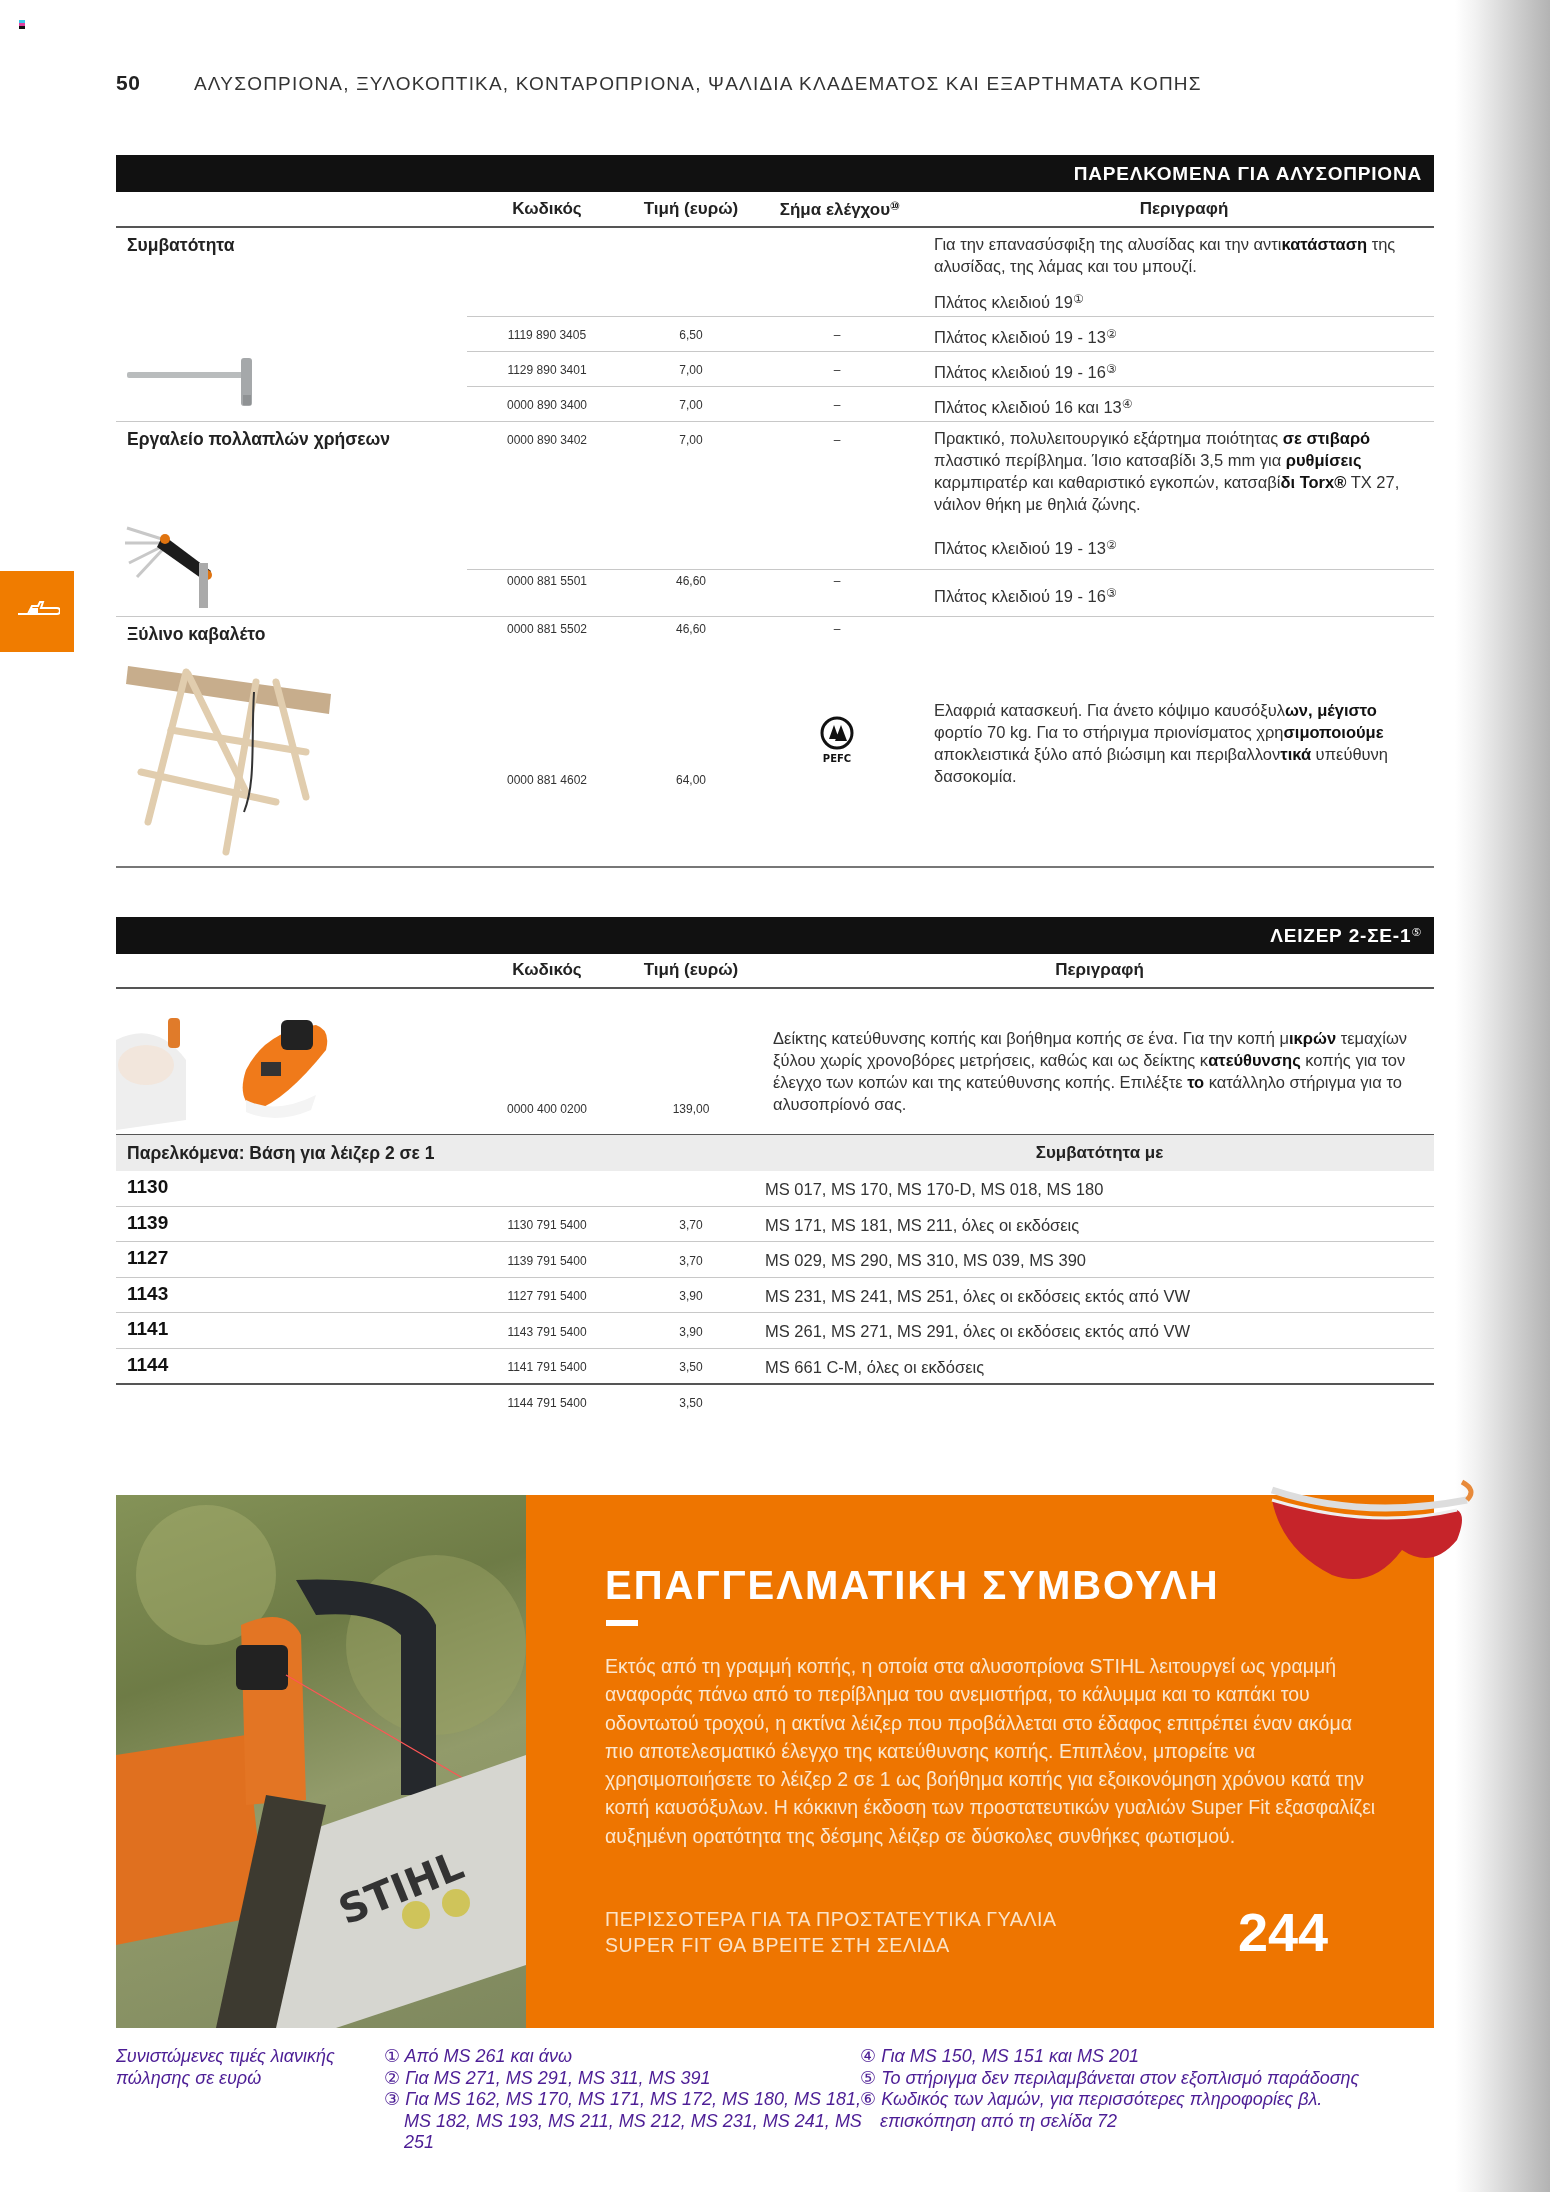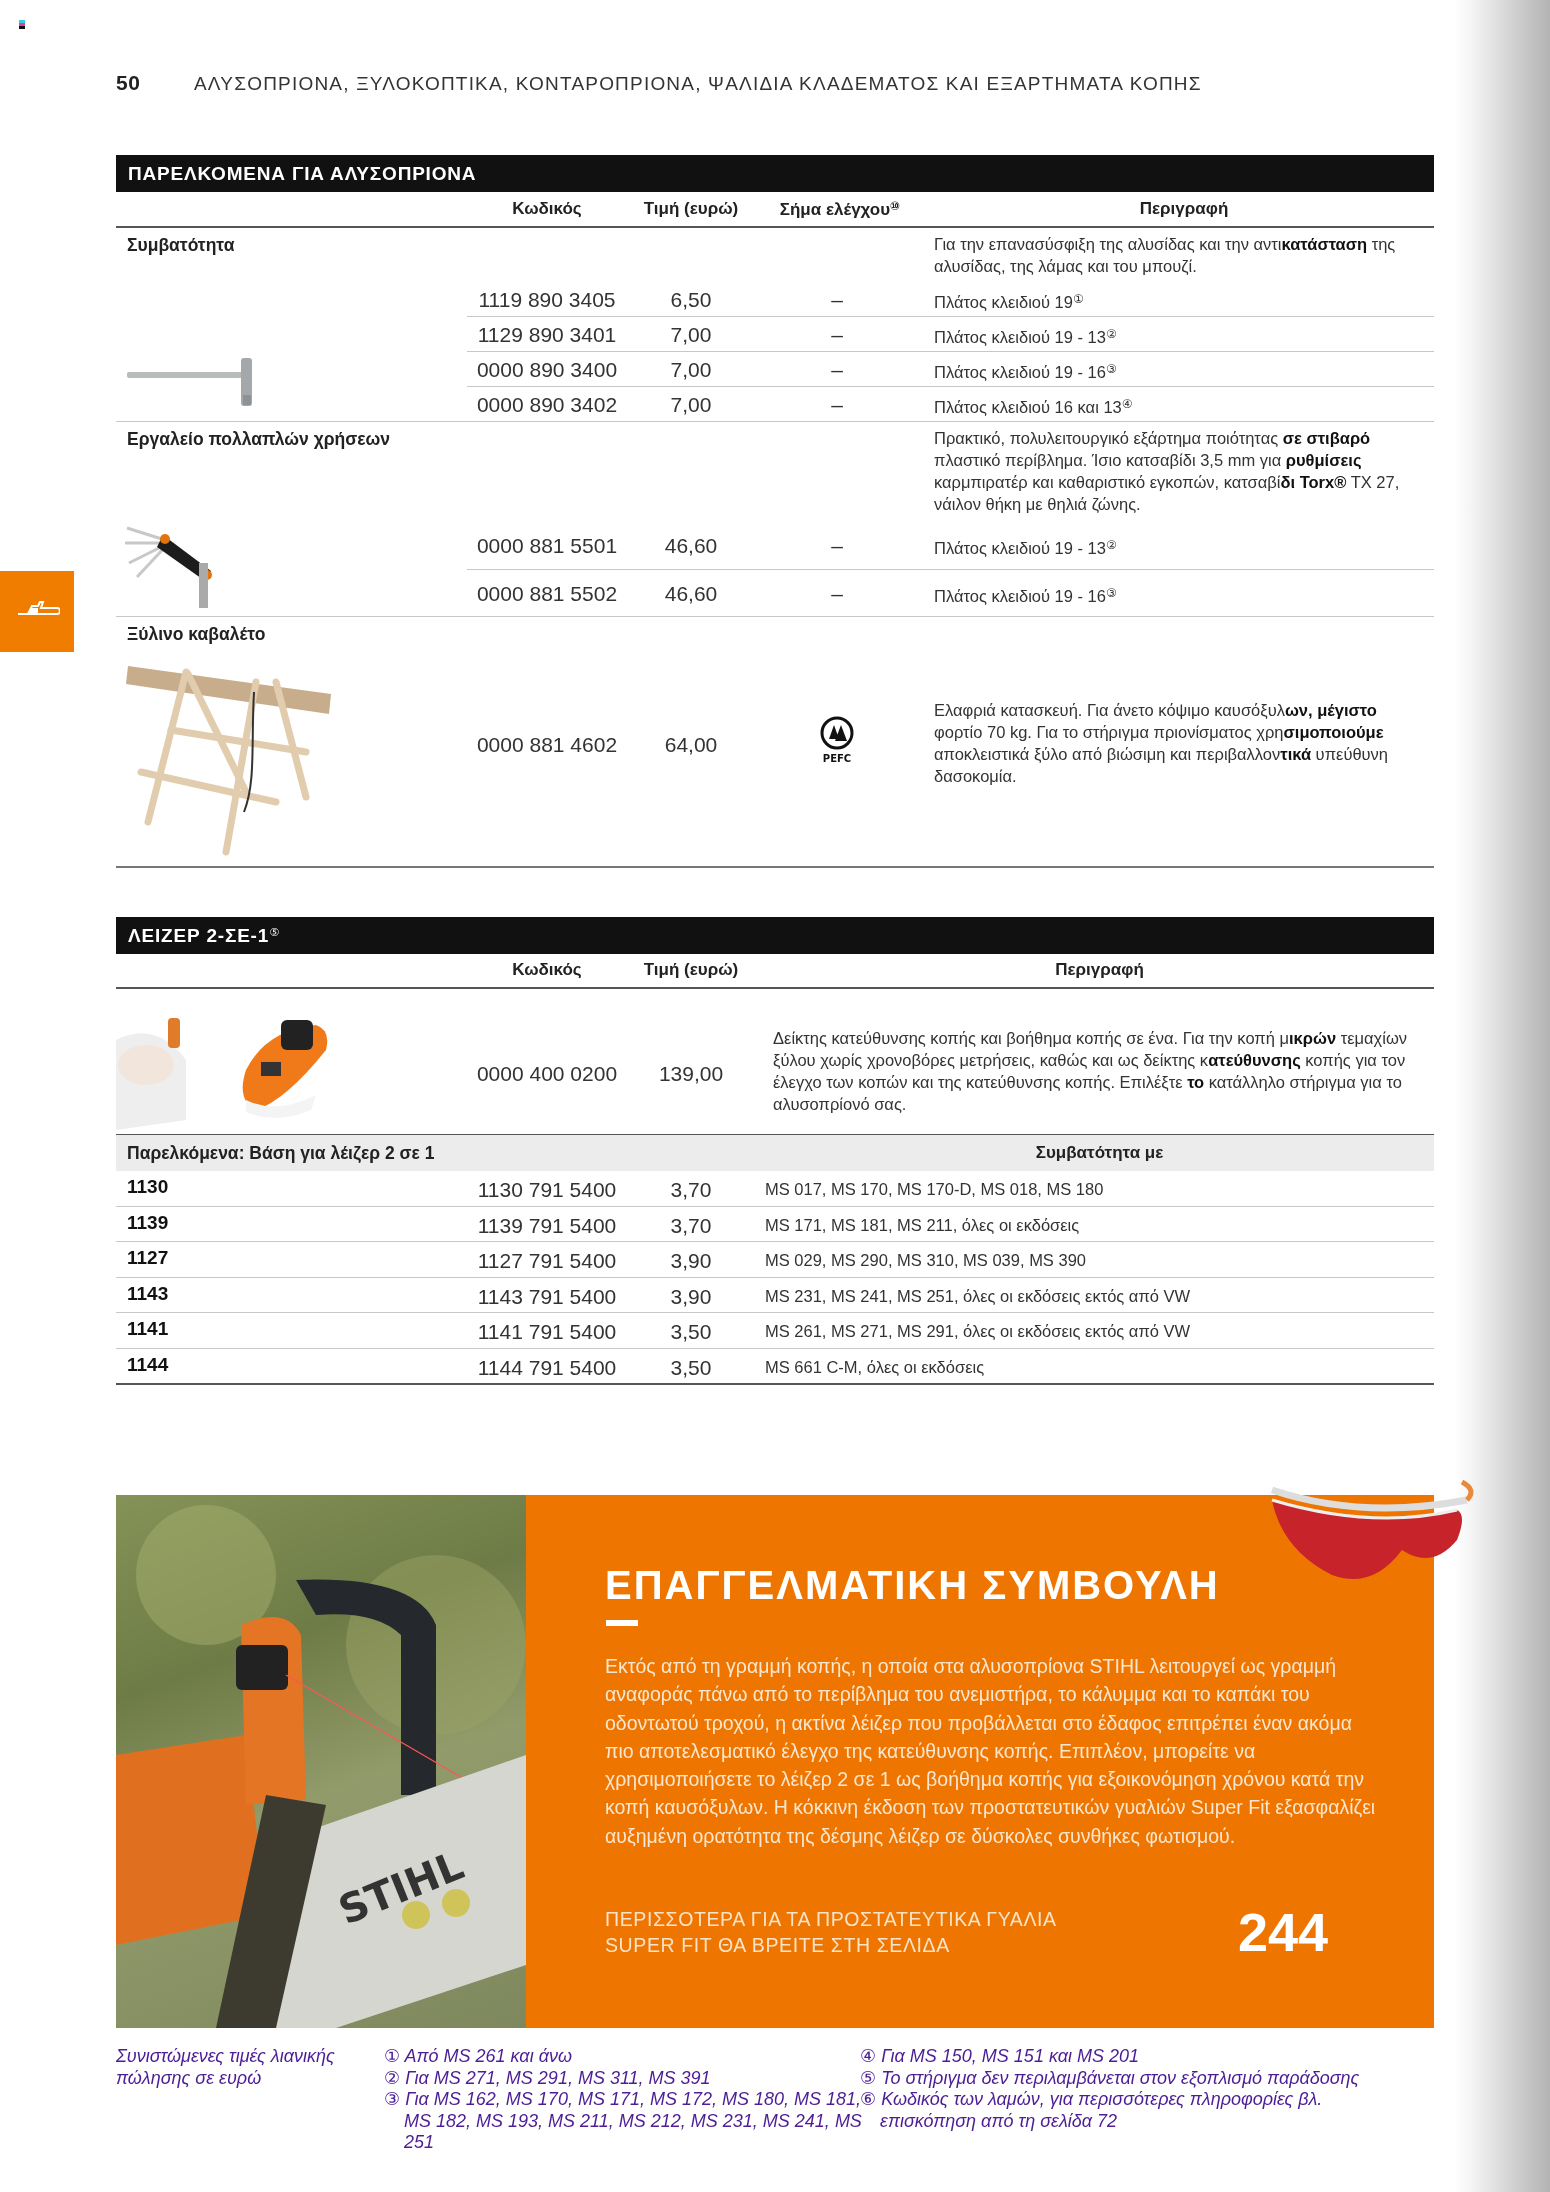--- a/index.html
+++ b/index.html
@@ -17,29 +17,29 @@
   .reg i { display: block; height: 3px; }
 
   
   .page-num { left: 116px; top: 71px; font-size: 21px; font-weight: bold; color: #222; letter-spacing: 0.5px; }
   .page-head { left: 194px; top: 73px; font-size: 19px; color: #333; letter-spacing: 1.2px; font-weight: normal; }
 
   
   .side-tab { left: 0; top: 571px; width: 74px; height: 81px; background: #f07c00; display:flex; align-items:center; justify-content:center; }
 
   
-  .sec-bar { left: 116px; width: 1318px; height: 37px; background: #111; color: #fff; font-weight: bold; font-size: 19px; letter-spacing: 0.8px; padding: 8px 12px; }
+  .sec-bar { left: 116px; width: 1318px; height: 37px; background: #111; color: #fff; font-weight: bold; font-size: 19px; letter-spacing: 0.8px; padding: 8px 12px; text-align: right; }
   .sec-bar sup { font-size: 11px; font-weight: normal; vertical-align: 6px; }
 
   
   .col-h { font-weight: bold; font-size: 17px; color: #222; text-align: center; }
   .hline { height: 2px; background: #555; }
   .thin { height: 1px; background: #c8c8c8; }
 
-  .cell { font-size: 21px; color: #333; }
+  .cell { font-size: 12px; color: #333; margin-top: 40px; }
   .code { width: 160px; text-align: center; }
   .price { width: 120px; text-align: center; }
   .mark { width: 140px; text-align: center; }
   .desc { font-size: 16.5px; line-height: 22px; color: #333; }
   .desc b { color: #111; }
   .prod-name { font-size: 17.5px; font-weight: bold; color: #222; }
   .circ { font-size: 12px; vertical-align: 5px; }
 
   
   .sub-h { left: 116px; top: 1135px; width: 1318px; height: 36px; background: #ececec; }

